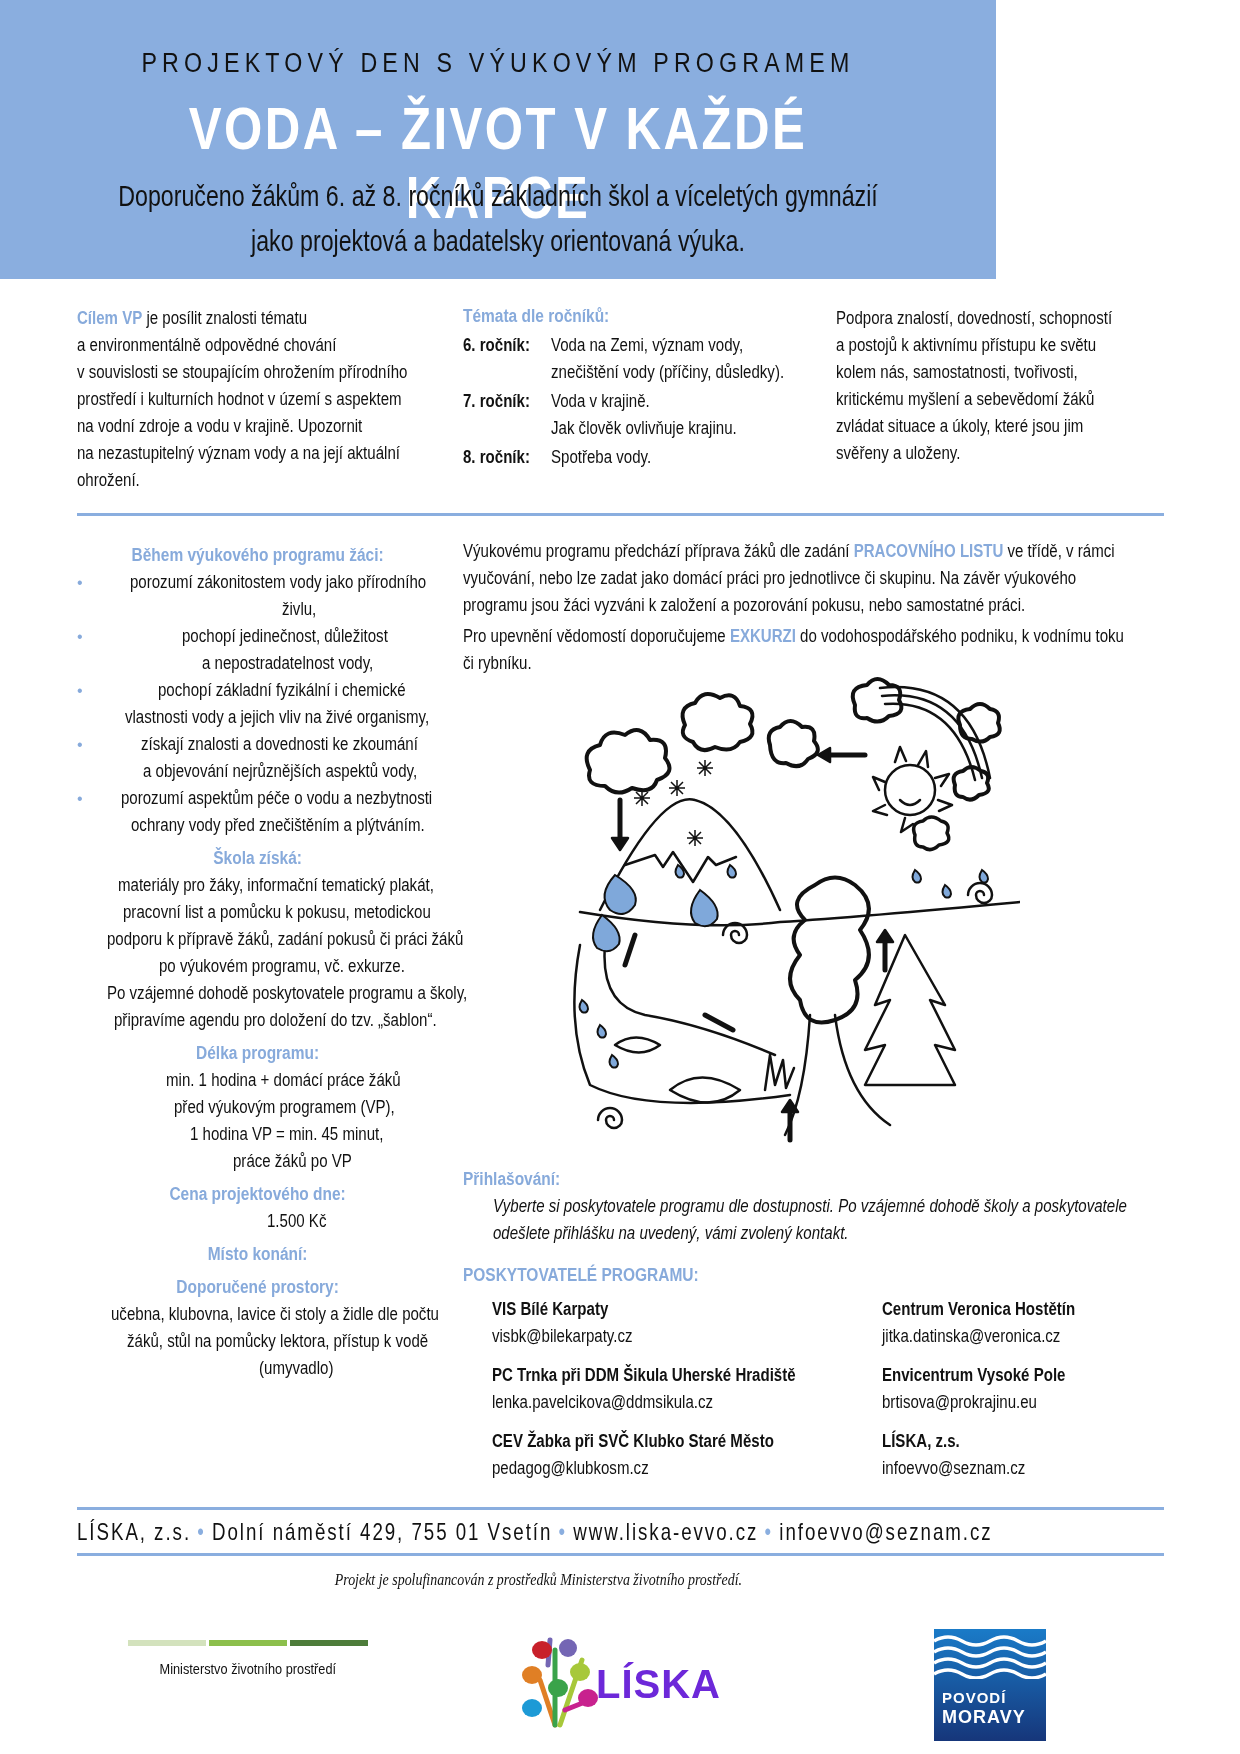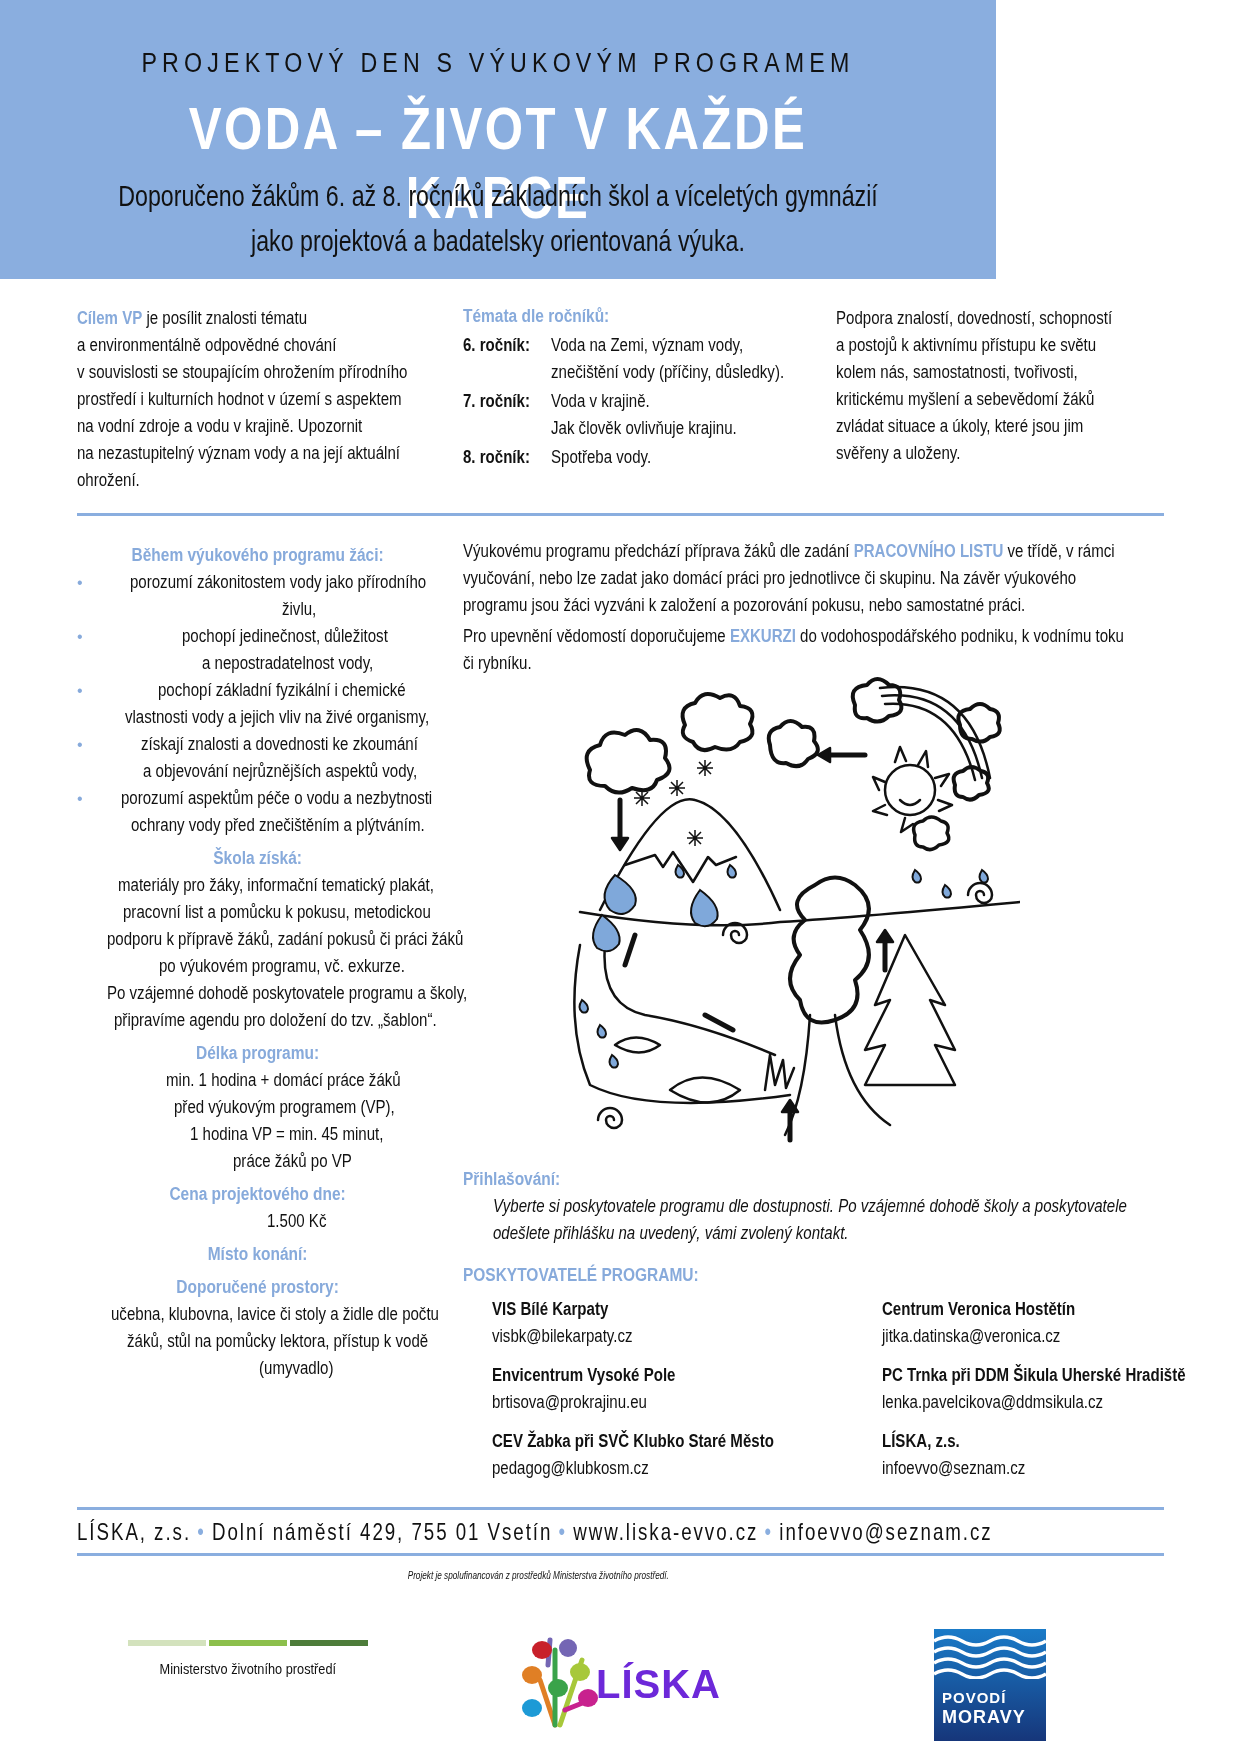--- a/index.html
+++ b/index.html
@@ -41,21 +41,21 @@
 
   .reg { position: absolute; left: 463px; top: 1166px; width: 720px; }
   .reg .it { font-style: italic; padding-left: 30px; }
   .providers-hd { position: absolute; left: 463px; top: 1262px; }
   .providers { position: absolute; left: 492px; top: 1296px; width: 690px; display: grid; grid-template-columns: 390px 300px; row-gap: 12px; text-decoration: underline; }
   .prov .nm { font-weight: bold; }
 
   .footer-line { position: absolute; left: 77px; width: 1087px; height: 3px; background: #8aaedf; }
   .footer-addr { position: absolute; left: 77px; top: 1518px; width: 1087px; font-size: 24px; letter-spacing: 2.5px; white-space: nowrap; }
   .footer-addr .dot { color: #8aaedf; margin: 0 8px; }
-  .cofin { position: absolute; left: 0; top: 1570px; width: 1076px; text-align: center; font-style: italic; font-size: 10px; }
+  .cofin { position: absolute; left: 0; top: 1570px; width: 1076px; text-align: center; font-style: italic; font-size: 17px; font-family: Liberation Serif, serif; }
 
   .mzp { position: absolute; left: 128px; top: 1640px; width: 240px; }
   .mzp-bars { display: flex; gap: 3px; height: 6px; }
   .mzp-bars span { flex: 1; }
   .mzp-name { margin-top: 14px; font-size: 15px; text-align: center; }
 
   .liska-logo { position: absolute; left: 510px; top: 1620px; width: 230px; height: 110px; }
   .liska-word { position: absolute; left: 596px; top: 1662px; font-size: 40px; color: #6d28d9; letter-spacing: 1px; font-weight: bold; }
 
   .povodi { position: absolute; left: 934px; top: 1597px; width: 112px; height: 112px; background: linear-gradient(#1a7bc8, #16367a); overflow: hidden; margin-top: 32px; }
@@ -254,22 +254,22 @@
   <div class="it"><span class="cond">Vyberte si poskytovatele programu dle dostupnosti. Po vzájemné dohodě školy a poskytovatele</span><br><span class="cond">odešlete přihlášku na uvedený, vámi zvolený kontakt.</span></div>
 </div>
 
 <div class="providers-hd txt">
   <span class="cond hd">POSKYTOVATELÉ PROGRAMU:</span>
 </div>
 
 <div class="providers txt">
   <div class="prov"><span class="cond nm">VIS Bílé Karpaty</span><br><span class="cond">visbk@bilekarpaty.cz</span></div>
   <div class="prov"><span class="cond nm">Centrum Veronica Hostětín</span><br><span class="cond">jitka.datinska@veronica.cz</span></div>
+  <div class="prov"><span class="cond nm">PC Trnka při DDM Šikula Uherské Hradiště</span><br><span class="cond">lenka.pavelcikova@ddmsikula.cz</span></div>
   <div class="prov"><span class="cond nm">Envicentrum Vysoké Pole</span><br><span class="cond">brtisova@prokrajinu.eu</span></div>
-  <div class="prov"><span class="cond nm">PC Trnka při DDM Šikula Uherské Hradiště</span><br><span class="cond">lenka.pavelcikova@ddmsikula.cz</span></div>
   <div class="prov"><span class="cond nm">CEV Žabka při SVČ Klubko Staré Město</span><br><span class="cond">pedagog@klubkosm.cz</span></div>
   <div class="prov"><span class="cond nm">LÍSKA, z.s.</span><br><span class="cond">infoevvo@seznam.cz</span></div>
 </div>
 
 <div class="footer-line" style="top:1507px;"></div>
 <div class="footer-addr">
   <span class="cond" style="transform:scaleX(0.78);">
     <span>LÍSKA, z.s.</span><span class="dot">•</span><span>Dolní náměstí 429, 755 01 Vsetín</span><span class="dot">•</span><span>www.liska-evvo.cz</span><span class="dot">•</span><span>infoevvo@seznam.cz</span>
   </span>
 </div>

